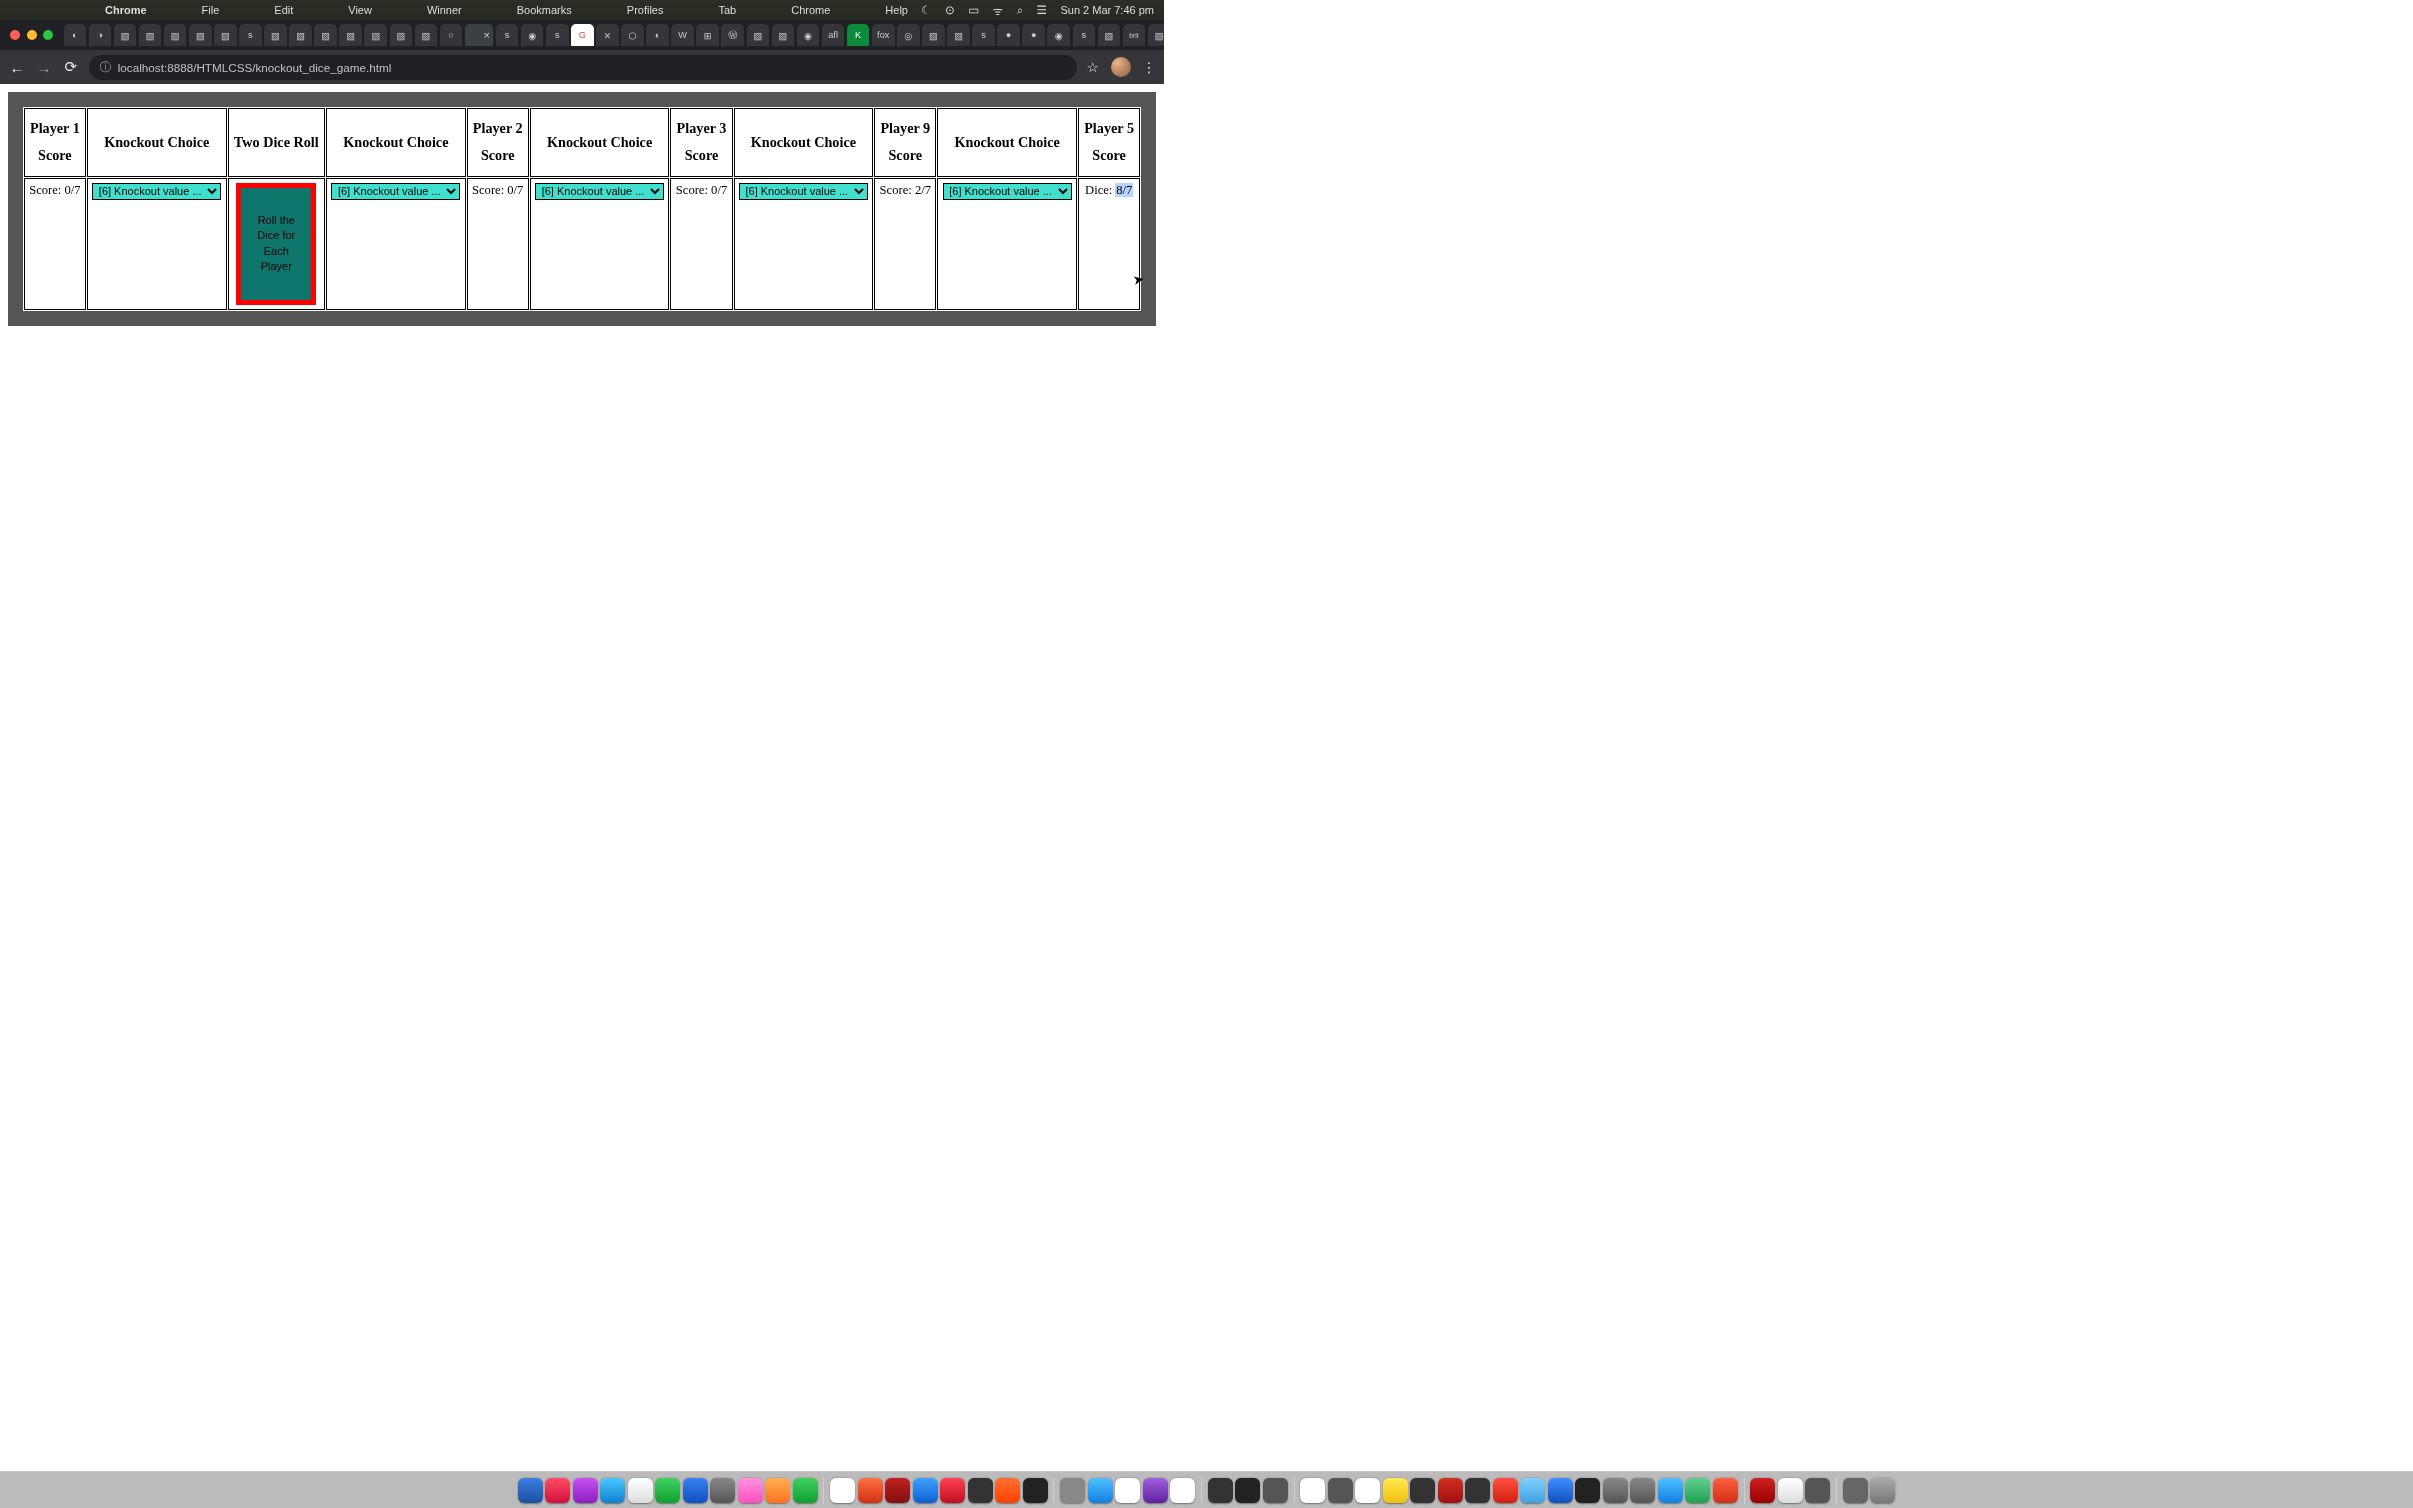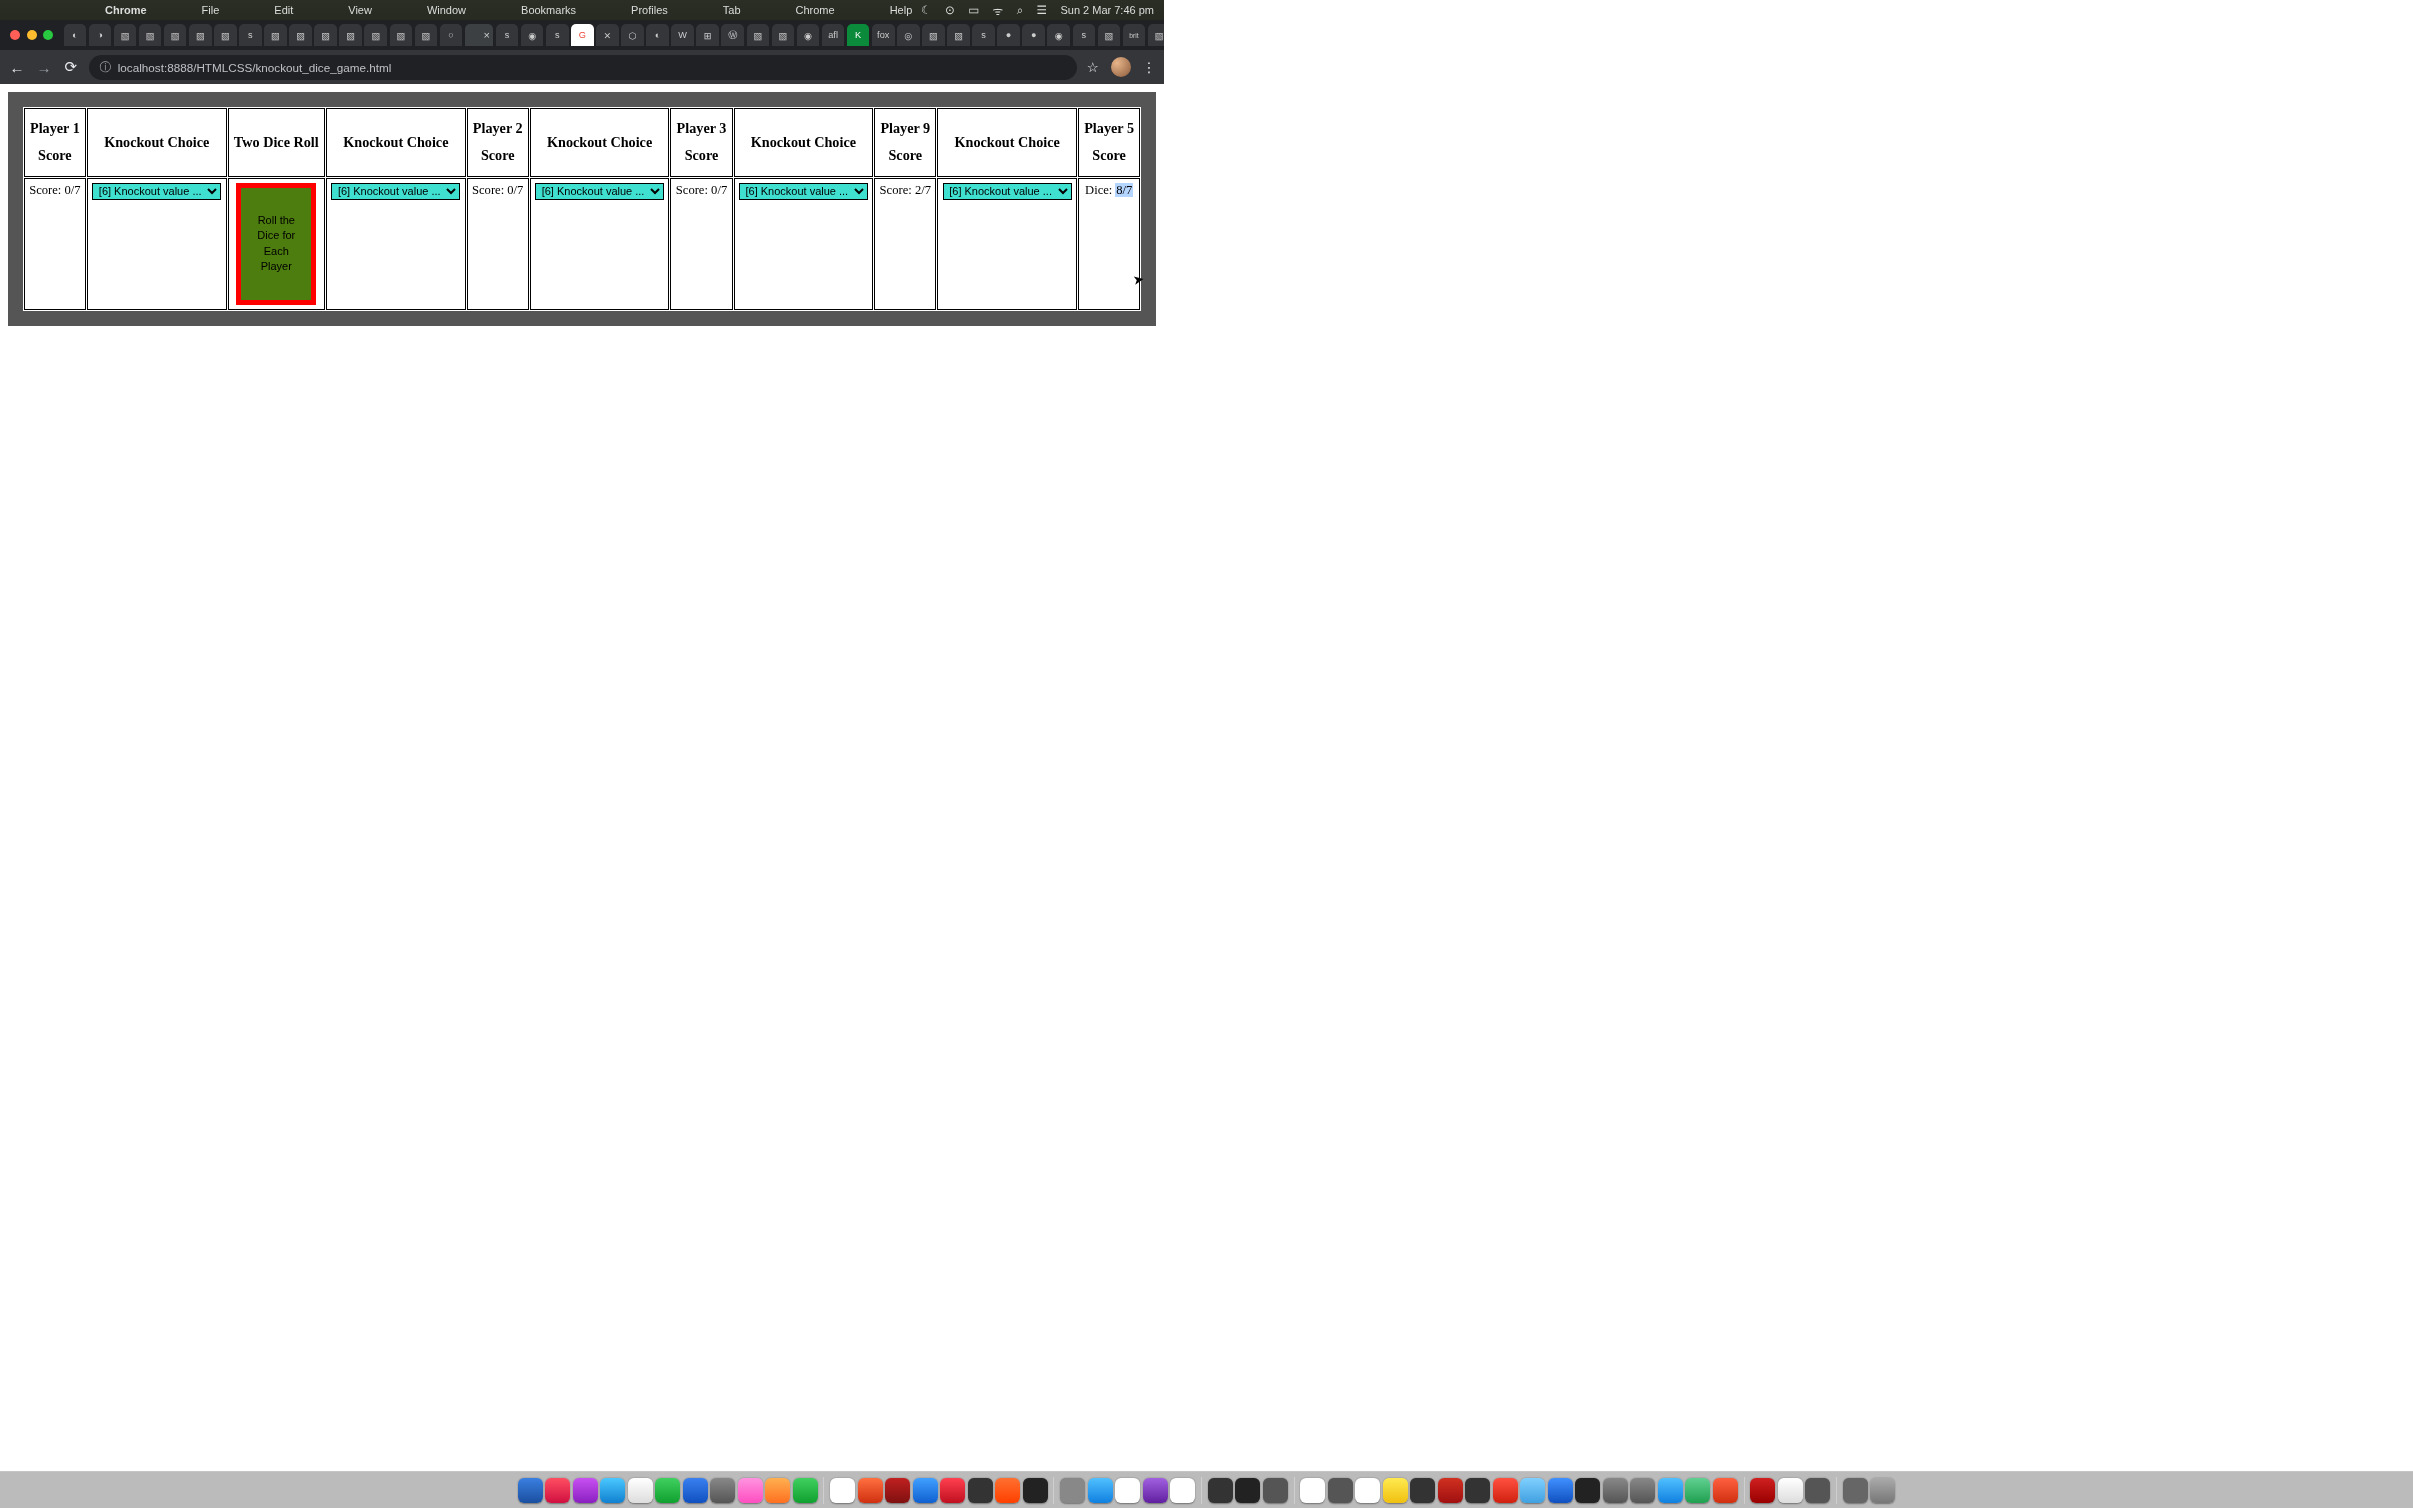--- a/index.html
+++ b/index.html
@@ -42,41 +42,41 @@
     .game-outer { background: #555; padding: 8.4px; border: 6.7px solid #555; }
     table.game { width: 100%; border-collapse: separate; border-spacing: 1.7px; background: #fff; }
     table.game th, table.game td { border: 0.8px solid #000; background: #fff; font-family: "Times New Roman", serif; }
     table.game th { font-size: 14.2px; font-weight: bold; padding: 6.7px 5px; text-align: center; line-height: 1.9; }
     table.game td { vertical-align: top; padding: 3.4px 4.2px; font-size: 12.6px; height: 132px; }
     .score-cell { text-align: center; white-space: nowrap; }
     .highlight { background: #b4d5ff; padding: 0 0.8px;}
 
     .ko-select { width: 100%; background: #40e0d0; border: 0.8px solid #000; font-size: 11px; font-family: Arial, sans-serif; padding: 0.8px 1.7px; height: 17px; appearance: auto; }
 
-    .dice-btn { width: 80px; height: 122px; background: #4d7c0f; border: 5px solid red; font-family: Arial, sans-serif; font-size: 11px; text-align: center; display: flex; align-items: center; justify-content: center; padding: 14px; cursor: pointer; margin: 0 auto; line-height:1.4;}
+    .dice-btn { width: 80px; height: 122px; background: #0f766e; border: 5px solid red; font-family: Arial, sans-serif; font-size: 11px; text-align: center; display: flex; align-items: center; justify-content: center; padding: 14px; cursor: pointer; margin: 0 auto; line-height:1.4;}
 
     
     .cursor { position: absolute; left: 1133px; top: 272px; font-size: 13.4px; color:#000; pointer-events:none; transform: rotate(-10deg);}
 
     
     .dock { position: absolute; bottom: 0; left: 0; right: 0; height: 37px; background: rgba(60,60,60,0.35); backdrop-filter: blur(5px); display: flex; align-items: center; justify-content: center; gap: 2.5px; padding: 0 8.4px; border-top: 0.8px solid rgba(255,255,255,0.15);}
     .dock .dicon { width: 25px; height: 25px; border-radius: 5.9px; background: linear-gradient(145deg,#6ab7ff,#1e66d0); flex-shrink:0; box-shadow: 0 0.8px 1.7px rgba(0,0,0,0.4);}
     .dock .dsep { width:0.8px; height:27px; background: rgba(255,255,255,0.3); margin: 0 3.4px;}
   </style>
 </head>
 <body>
 
 <div class="menubar">
   <div class="menubar-left">
     <span class="apple"></span>
     <span class="appname">Chrome</span>
     <span>File</span>
     <span>Edit</span>
     <span>View</span>
-    <span>Window</span>
+    <span>Winner</span>
     <span>Bookmarks</span>
     <span>Profiles</span>
     <span>Tab</span>
     <span>Chrome</span>
     <span>Help</span>
   </div>
   <div class="menubar-right">
     <span class="icon">☾</span>
     <span class="icon">⊙</span>
     <span class="icon">▭</span>

